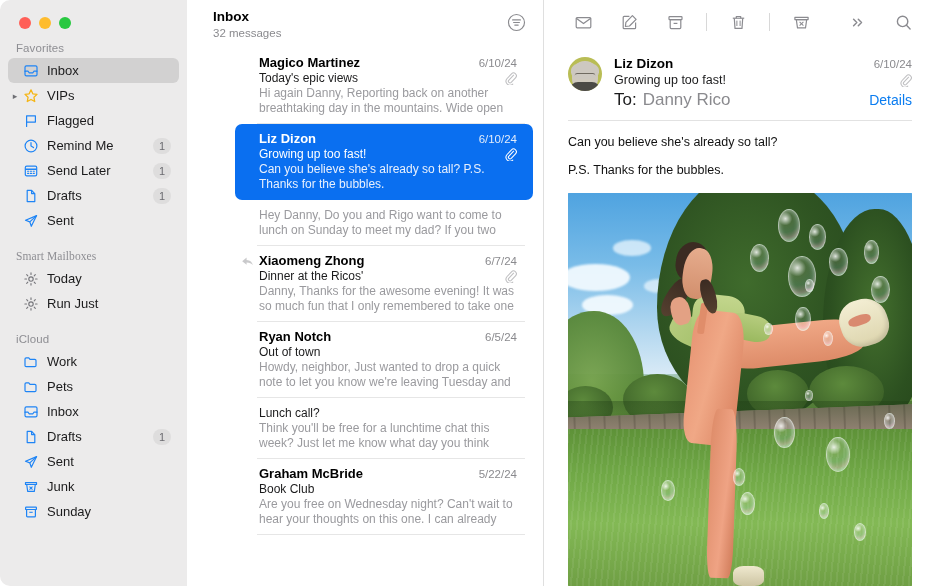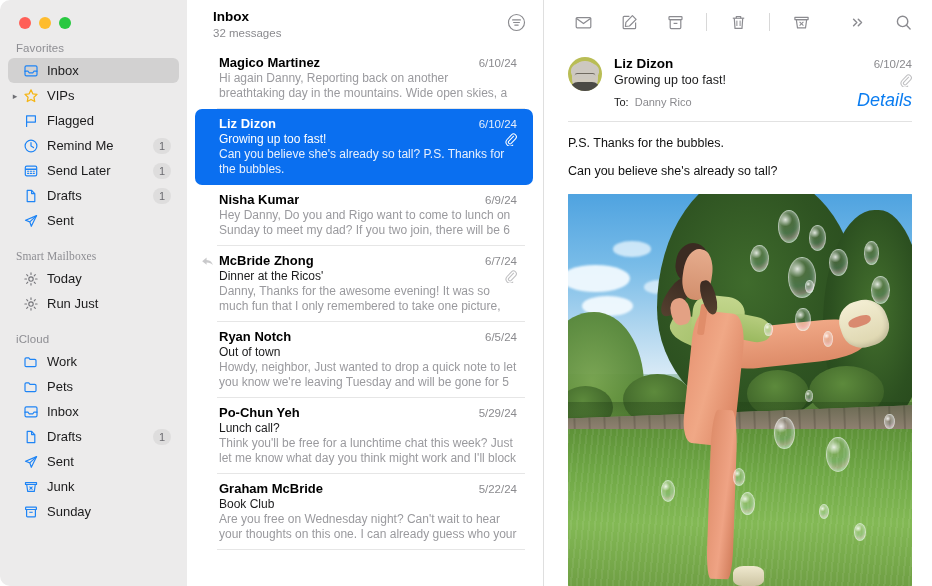--- a/index.html
+++ b/index.html
@@ -111,21 +111,21 @@
   }
   .list-head .titles { display: flex; flex-direction: column; }
   .lh-title { font-size: 13.5px; font-weight: bold; color: #000; line-height: 16px; }
   .lh-count { font-size: 11.5px; color: #8a8a8e; line-height: 15px; margin-top: 1px; }
   .filter-btn {
     width: 22px; height: 22px;
     display: flex; align-items: center; justify-content: center;
     margin-top: 2px;
   }
 
-  .msg-list { flex: 1; overflow: hidden; }
+  .msg-list { flex: 1; overflow: hidden; margin-left: 40px; }
   .msg-row {
     position: relative;
     margin: 0 10px 0 8px;
     padding: 7px 16px 8px 24px;
     border-radius: 7px;
   }
   .msg-row.selected { background: #0a6ff0; }
   .msg-row .sep {
     position: absolute;
     left: 22px; right: 8px; bottom: 0;
@@ -270,24 +270,24 @@
   .hdr-date { font-size: 11.5px; color: #8a8a8e; }
   .hdr-line2 {
     display: flex; align-items: center; justify-content: space-between;
     margin-top: 2px;
   }
   .hdr-subj { font-size: 12.5px; color: #1b1b1c; }
   .hdr-line3 {
     display: flex; align-items: baseline; justify-content: space-between;
     margin-top: 3px;
   }
-  .hdr-to { font-size: 11px; color: #8a8a8e; text-align: right; }
+  .hdr-to { font-size: 17px; color: #8a8a8e; text-align: right; }
   .hdr-to b { color: #1b1b1c; font-weight: normal; }
   .hdr-to .recip { color: #8a8a8e; margin-left: 6px; }
-  .details-link { font-size: 18px; color: #0a7cf0; font-style: italic; }
+  .details-link { font-size: 14px; color: #0a7cf0; }
 
   .hdr-rule {
     height: 1px;
     background: #e2e2e2;
     margin: 10px 20px 0 24px;
   }
   .mail-body {
     padding: 13px 20px 0 24px;
   }
   .body-p {
@@ -741,20 +741,28 @@
       </div>
     </div>
 
     <div class="msg-list">
 
       <div class="msg-row">
         <div class="msg-top">
           <span class="msg-from">Magico Martinez</span>
           <span class="msg-date">6/10/24</span>
         </div>
+        <div class="msg-mid">
+          <span class="msg-subj">Today's epic views</span>
+          <span class="clip">
+            <svg width="13" height="13" viewBox="0 0 13 13" fill="none" stroke="#8a8a8e" stroke-width="1.05" stroke-linecap="round">
+              <path d="M9.6 3.2L4.9 8.1a1.6 1.6 0 0 0 2.3 2.3l4.3-4.6a2.8 2.8 0 0 0-4-4L3.1 6.5a4 4 0 0 0 5.7 5.6"></path>
+            </svg>
+          </span>
+        </div>
         <div class="msg-prev">Hi again Danny, Reporting back on another breathtaking day in the mountains. Wide open skies, a gentle breeze, and a feeli…</div>
         <div class="sep"></div>
       </div>
 
       <div class="msg-row selected nosep">
         <div class="msg-top">
           <span class="msg-from">Liz Dizon</span>
           <span class="msg-date">6/10/24</span>
         </div>
         <div class="msg-mid">
@@ -763,36 +771,32 @@
             <svg width="13" height="13" viewBox="0 0 13 13" fill="none" stroke="#ffffff" stroke-width="1.05" stroke-linecap="round">
               <path d="M9.6 3.2L4.9 8.1a1.6 1.6 0 0 0 2.3 2.3l4.3-4.6a2.8 2.8 0 0 0-4-4L3.1 6.5a4 4 0 0 0 5.7 5.6"></path>
             </svg>
           </span>
         </div>
         <div class="msg-prev">Can you believe she's already so tall? P.S. Thanks for the bubbles.</div>
 
       </div>
 
       <div class="msg-row">
-        <div class="msg-top">
-          <span class="msg-from">Nisha Kumar</span>
-          <span class="msg-date">6/9/24</span>
-        </div>
         <div class="msg-prev">Hey Danny, Do you and Rigo want to come to lunch on Sunday to meet my dad? If you two join, there will be 6 of us total. W…</div>
         <div class="sep"></div>
       </div>
 
       <div class="msg-row">
         <span class="reply-ico">
           <svg width="13" height="13" viewBox="0 0 13 13" fill="#8a8a8e">
             <path d="M5.6 2.6L1.2 6.2l4.4 3.6V7.5c3 0 4.9.9 6.2 2.8-.4-3.4-2.6-5.3-6.2-5.4z"></path>
           </svg>
         </span>
         <div class="msg-top">
-          <span class="msg-from">McBride Zhong</span>
+          <span class="msg-from">Xiaomeng Zhong</span>
           <span class="msg-date">6/7/24</span>
         </div>
         <div class="msg-mid">
           <span class="msg-subj">Dinner at the Ricos'</span>
           <span class="clip">
             <svg width="13" height="13" viewBox="0 0 13 13" fill="none" stroke="#8a8a8e" stroke-width="1.05" stroke-linecap="round">
               <path d="M9.6 3.2L4.9 8.1a1.6 1.6 0 0 0 2.3 2.3l4.3-4.6a2.8 2.8 0 0 0-4-4L3.1 6.5a4 4 0 0 0 5.7 5.6"></path>
             </svg>
           </span>
         </div>
@@ -807,24 +811,20 @@
         </div>
         <div class="msg-mid">
           <span class="msg-subj">Out of town</span>
           <span class="clip hidden"></span>
         </div>
         <div class="msg-prev">Howdy, neighbor, Just wanted to drop a quick note to let you know we're leaving Tuesday and will be gone for 5 nights, if…</div>
         <div class="sep"></div>
       </div>
 
       <div class="msg-row">
-        <div class="msg-top">
-          <span class="msg-from">Po-Chun Yeh</span>
-          <span class="msg-date">5/29/24</span>
-        </div>
         <div class="msg-mid">
           <span class="msg-subj">Lunch call?</span>
           <span class="clip hidden"></span>
         </div>
         <div class="msg-prev">Think you'll be free for a lunchtime chat this week? Just let me know what day you think might work and I'll block off my sch…</div>
         <div class="sep"></div>
       </div>
 
       <div class="msg-row">
         <div class="msg-top">
@@ -936,22 +936,22 @@
             <b>To:</b><span class="recip">Danny Rico</span>
           </span>
           <span class="details-link">Details</span>
         </div>
       </div>
     </div>
 
     <div class="hdr-rule"></div>
 
     <div class="mail-body">
+      <div class="body-p">Can you believe she's already so tall?</div>
       <div class="body-p">P.S. Thanks for the bubbles.</div>
-      <div class="body-p">Can you believe she's already so tall?</div>
     </div>
 
     <div class="photo-wrap">
       <div class="photo">
         <div class="sky"></div>
         <div class="cloud" style="left:-2%;top:18%;width:20%;height:7%;"></div>
         <div class="cloud" style="left:4%;top:26%;width:15%;height:5%;"></div>
         <div class="cloud" style="left:13%;top:12%;width:11%;height:4%;opacity:.7;"></div>
         <div class="cloud" style="left:22%;top:22%;width:9%;height:3.5%;opacity:.65;"></div>
         <div class="tree-big"></div>

